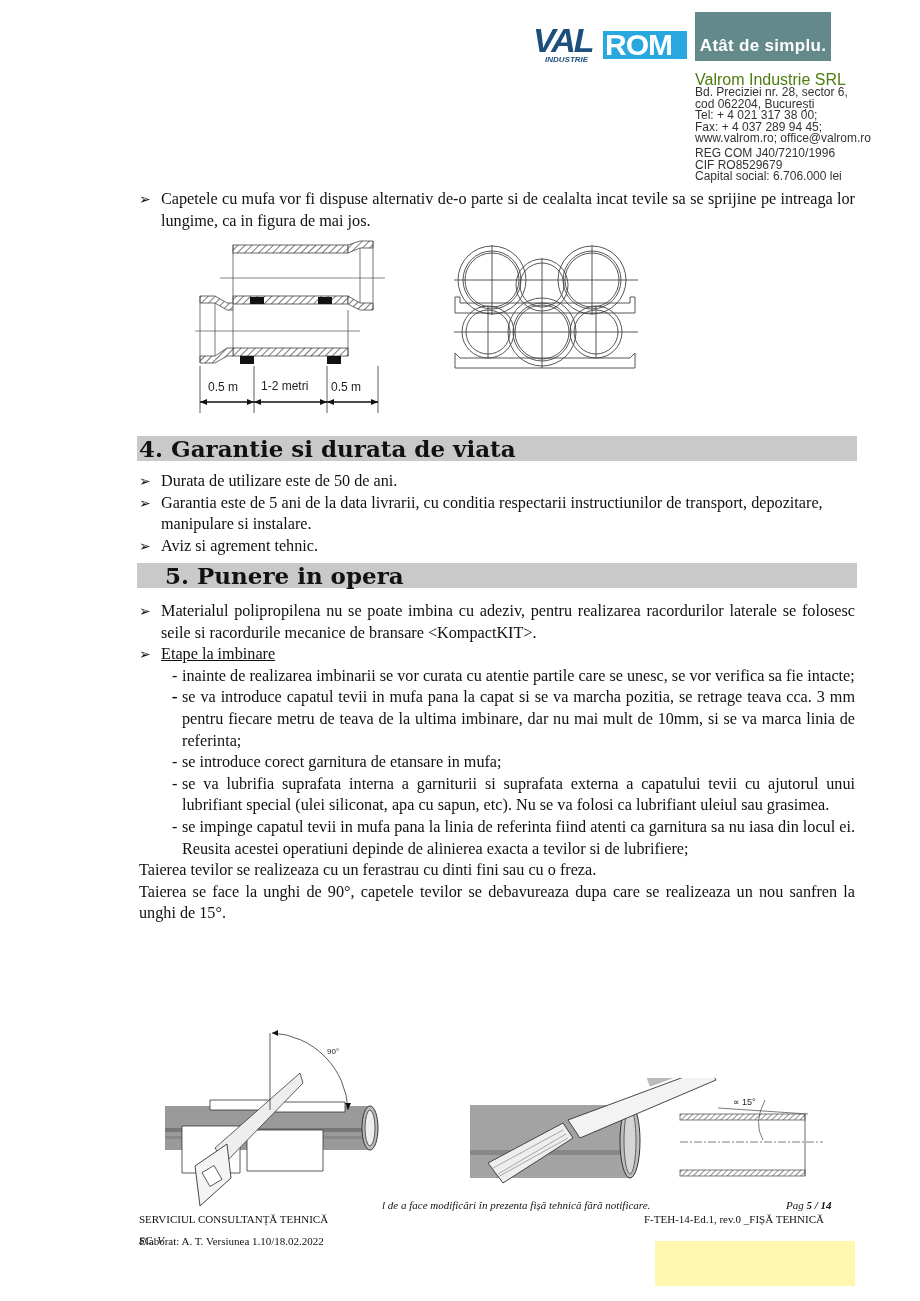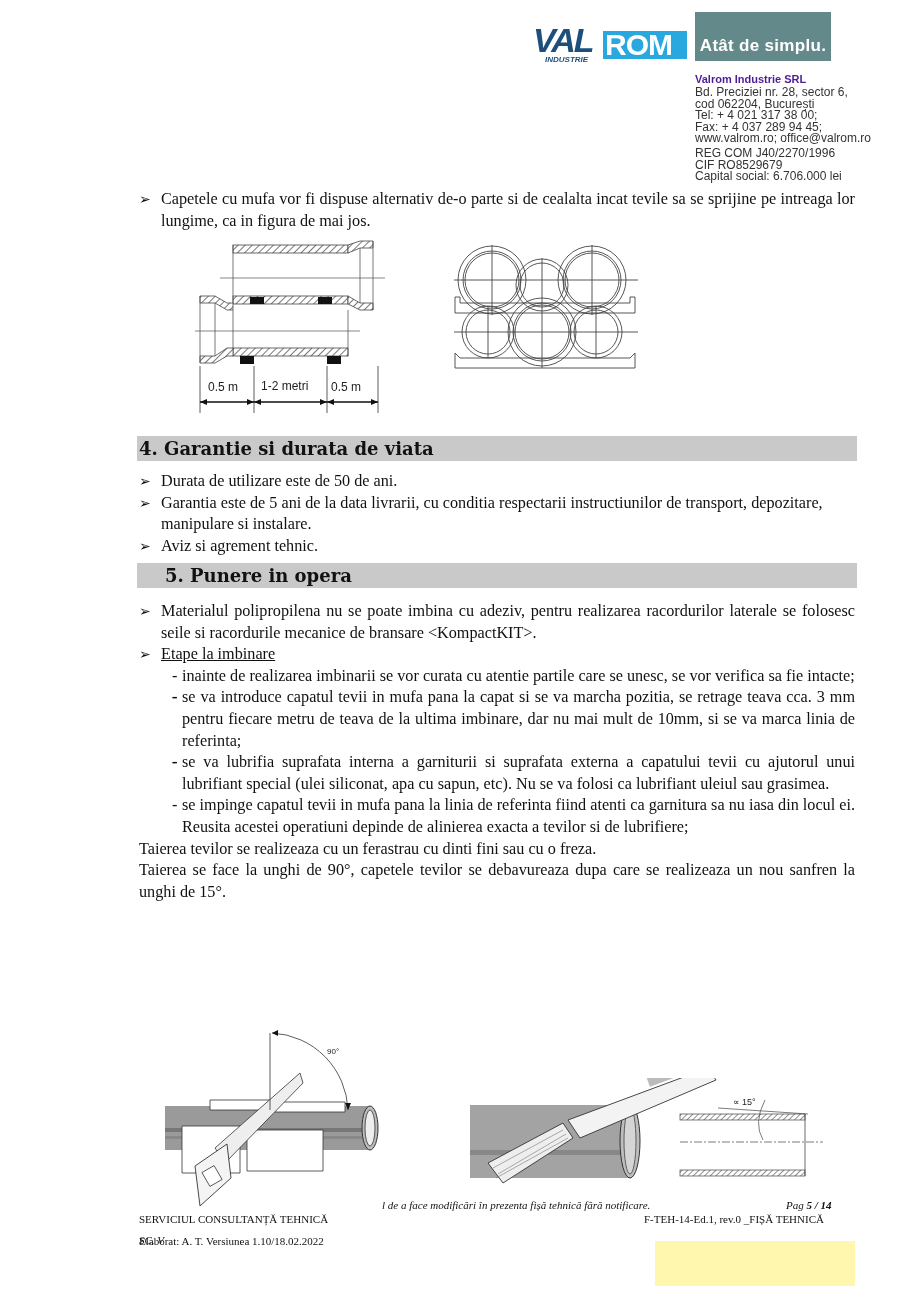--- a/index.html
+++ b/index.html
@@ -7,33 +7,33 @@
          font-family:"DejaVu Serif", "Liberation Serif", serif; color:#111; }
   .abs { position:absolute; }
 
   
   .logo { left:533px; top:22px; width:155px; height:42px; }
   .slogan { left:695px; top:12px; width:136px; height:49px; background:#64898a;
             color:#fff; font-family:"Liberation Sans", sans-serif; font-weight:bold;
             font-size:17px; display:flex; align-items:flex-end; justify-content:center;
             padding-bottom:5px; box-sizing:border-box; letter-spacing:0.3px; }
   .company { left:695px; top:72px; font-family:"Liberation Sans", sans-serif; color:#333; }
-  .company .name { font-weight:bold; font-size:11px; color:#4c1d95; line-height:15px; }
+  .company .name { font-weight:normal; font-size:16px; color:#4d7c0f; line-height:15px; }
   .company .line { font-size:12px; line-height:11.6px; }
   .company .reg { margin-top:3px; }
 
   
   .para { font-family:"Liberation Serif", serif; font-size:16.2px; line-height:21.6px;
           position:absolute; left:139px; width:716px; text-align:justify; }
   .bullet { padding-left:22px; position:relative; }
   .bullet .mk { position:absolute; left:0; top:0; font-size:14px; }
   .dash { padding-left:43px; position:relative; }
   .dash .dk { position:absolute; left:33px; }
   .sect { position:absolute; left:137px; width:720px; height:25px; background:#c9c9c9;
-          font-family:"DejaVu Serif", serif; font-weight:bold; font-size:18px;
+          font-family:"DejaVu Serif", serif; font-weight:bold; font-size:23px;
           line-height:25px; padding-left:2px; box-sizing:border-box; color:#111; }
   u { text-decoration:underline; }
 
   
   .foot { font-family:"Liberation Serif", serif; font-size:11px; line-height:13px; color:#111; }
   .it { font-style:italic; }
   .yellow { left:655px; top:1241px; width:200px; height:45px; background:#fff7ad; }
   svg text { font-family:"Liberation Sans", sans-serif; }
 </style>
 </head>
@@ -50,21 +50,21 @@
 <div class="abs slogan">
   <span>Atât de simplu.</span>
 </div>
 <div class="abs company">
   <div class="name">Valrom Industrie SRL</div>
   <div class="line">Bd. Preciziei nr. 28, sector 6,</div>
   <div class="line">cod 062204, București</div>
   <div class="line">Tel:   + 4 021 317 38 00;</div>
   <div class="line">Fax: + 4 037 289 94 45;</div>
   <div class="line">www.valrom.ro;  office@valrom.ro</div>
-  <div class="line reg">REG COM J40/2270/1996</div>
+  <div class="line reg">REG COM J40/7210/1996</div>
   <div class="line">CIF RO8529679</div>
   <div class="line">Capital social: 6.706.000 lei</div>
 </div>
 
 <div class="para" style="top:189px;">
   <div class="bullet"><span class="mk">➢</span><span>Capetele cu mufa vor fi dispuse alternativ de-o parte si de cealalta incat tevile sa se sprijine pe intreaga lor lungime, ca in figura de mai jos.</span></div>
 </div>
 
 <div class="abs" style="left:195px; top:238px;">
   <svg width="190" height="178" viewBox="0 0 190 178">
@@ -150,21 +150,21 @@
   <div class="bullet"><span class="mk">➢</span><span style="font-family:'Liberation Serif', serif;">Aviz si agrement tehnic.</span></div>
 </div>
 
 <div class="sect" style="top:563px;padding-left:28px;">5. Punere in opera</div>
 <div class="para" style="top:601px;">
   <div class="bullet"><span class="mk">➢</span><span>Materialul polipropilena nu se poate imbina cu adeziv, pentru realizarea racordurilor laterale se folosesc seile si racordurile mecanice de bransare &lt;KompactKIT&gt;.</span></div>
   <div class="bullet"><span class="mk">➢</span><u>Etape la imbinare</u></div>
   <div class="dash"><span class="dk">-</span><span>inainte de realizarea imbinarii se vor curata cu atentie partile care se unesc, se vor verifica sa fie intacte;</span></div>
   <div class="dash"><span class="dk">-</span></div>
   <div class="dash"><span class="dk">-</span><span>se va introduce capatul tevii in mufa pana la capat si se va marcha pozitia, se retrage teava cca. 3 mm pentru fiecare metru de teava de la ultima imbinare, dar nu mai mult de 10mm, si se va marca linia de referinta;</span></div>
-  <div class="dash"><span class="dk">-</span></div>
+  <div class="dash"><span class="dk">-</span><span>se introduce corect garnitura de etansare in mufa;</span></div>
   <div class="dash"><span class="dk">-</span><span>se va lubrifia suprafata interna a garniturii si suprafata externa a capatului tevii cu ajutorul unui lubrifiant special (ulei siliconat, apa cu sapun, etc). Nu se va folosi ca lubrifiant uleiul sau grasimea.</span></div>
   <div class="dash"><span class="dk">-</span><span>se impinge capatul tevii in mufa pana la linia de referinta fiind atenti ca garnitura sa nu iasa din locul ei. Reusita acestei operatiuni depinde de alinierea exacta a tevilor si de lubrifiere;</span></div>
   <div>Taierea tevilor se realizeaza cu un ferastrau cu dinti fini sau cu o freza.</div>
   <div>Taierea se face la unghi de 90°, capetele tevilor se debavureaza dupa care se realizeaza un nou sanfren la unghi de 15°.</div>
 </div>
 
 <div class="abs" style="left:155px; top:1028px;">
   <svg width="230" height="180" viewBox="0 0 230 180">
     <rect x="10" y="78" width="205" height="44" fill="#9a9a9a"></rect>
     <rect x="10" y="100" width="205" height="4" fill="#777"></rect>

